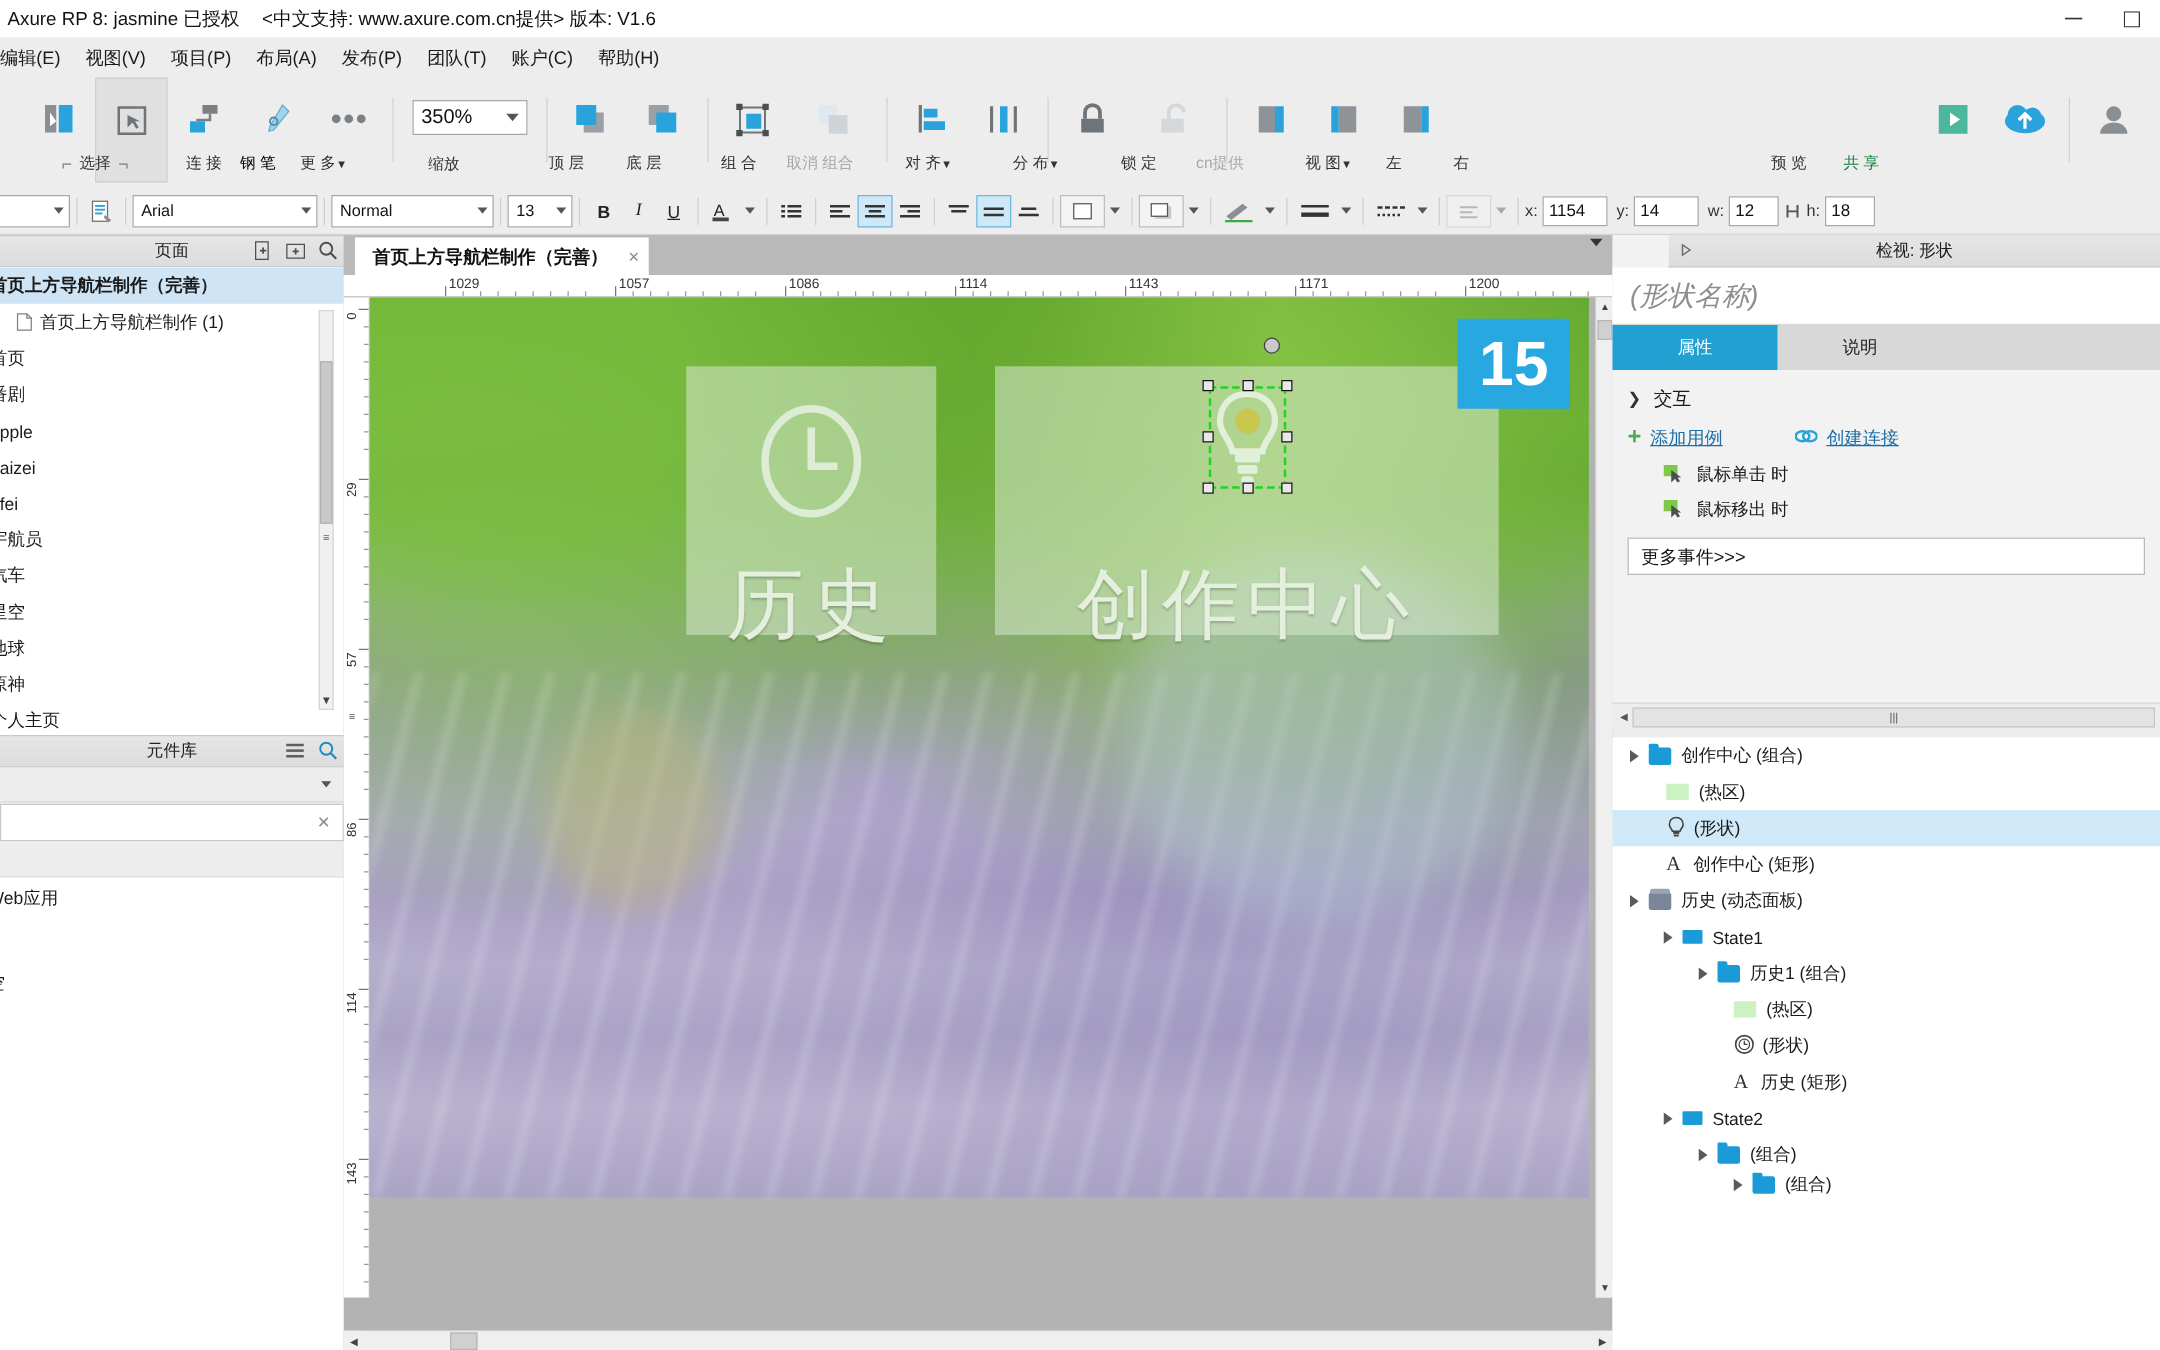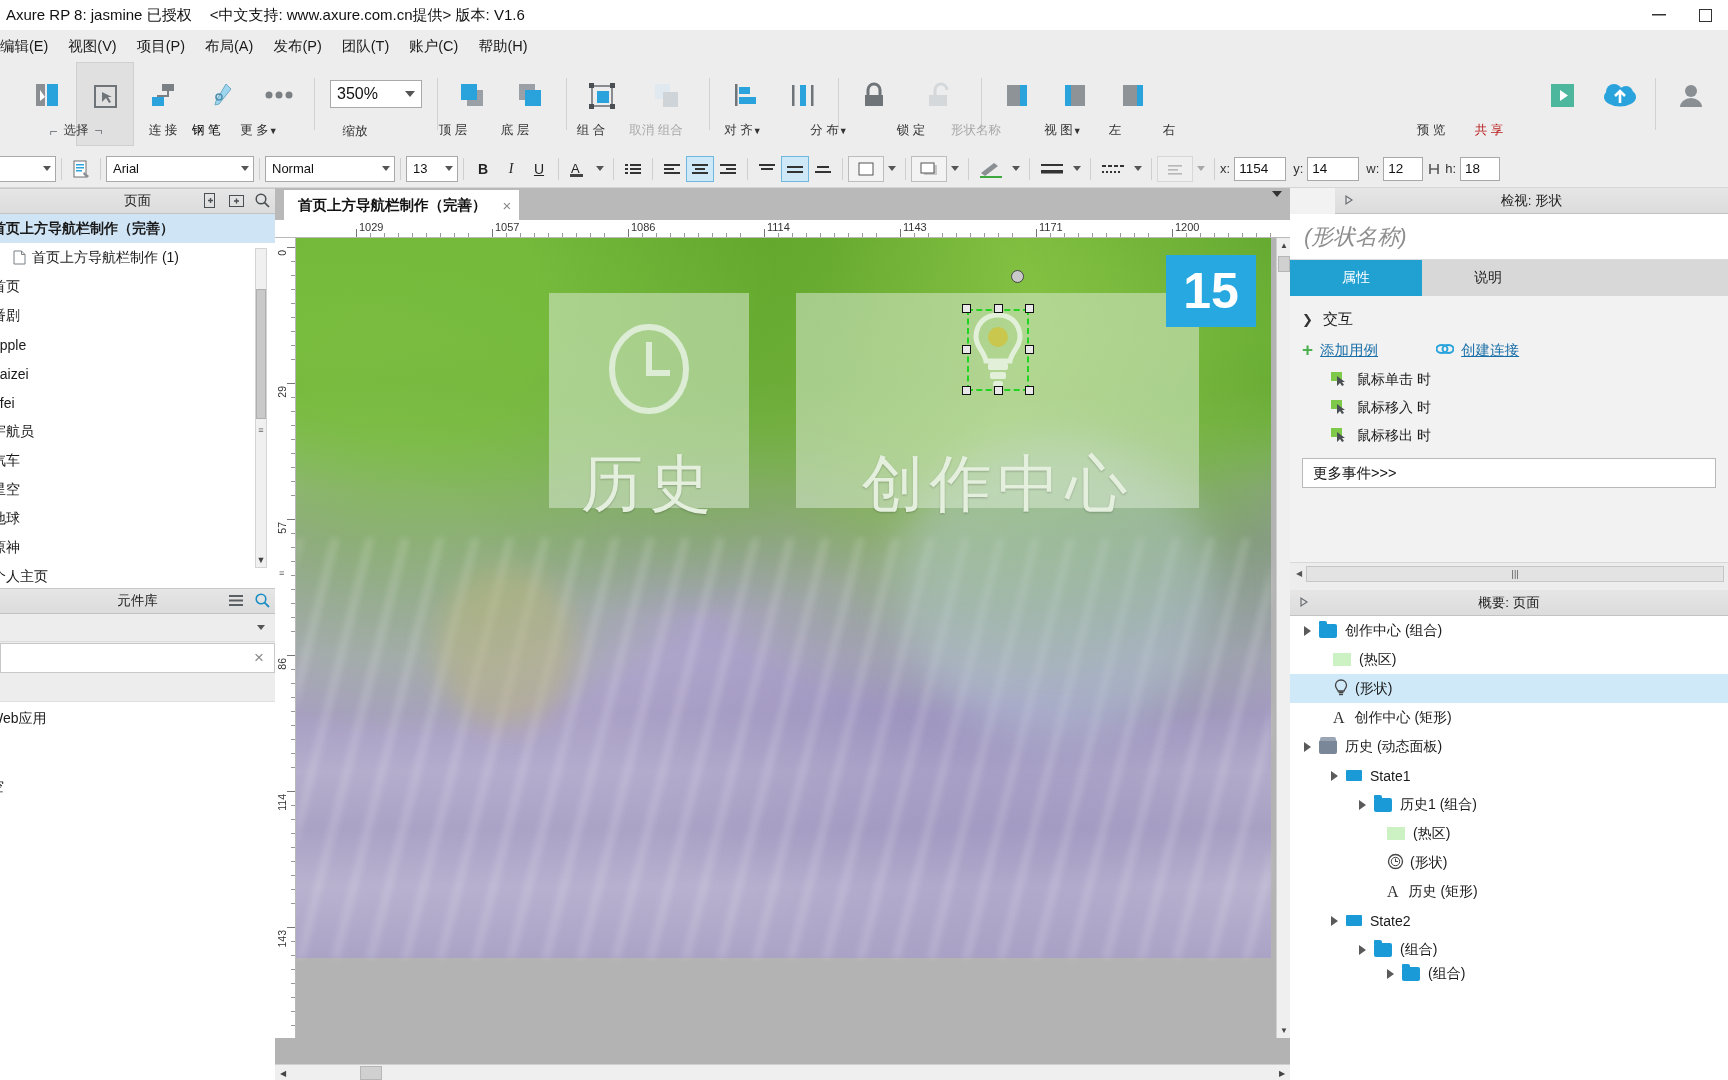--- a/index.html
+++ b/index.html
@@ -426,28 +426,28 @@
     <div style="position:absolute;left:484px;top:2px;width:62px;text-align:center;font-size:12.5px;color:#333;">底 层</div>
     <div style="position:absolute;left:562px;top:2px;width:58px;text-align:center;font-size:12.5px;color:#333;">组 合</div>
     <div style="position:absolute;left:618px;top:2px;width:76px;text-align:center;font-size:12.5px;color:#a8a8a8;">取消 组合</div>
     <div style="position:absolute;left:712px;top:2px;width:62px;text-align:center;font-size:12.5px;color:#333;">
       <span>对 齐</span><span style="font-size:9px">▼</span>
     </div>
     <div style="position:absolute;left:798px;top:2px;width:62px;text-align:center;font-size:12.5px;color:#333;">
       <span>分 布</span><span style="font-size:9px">▼</span>
     </div>
     <div style="position:absolute;left:882px;top:2px;width:58px;text-align:center;font-size:12.5px;color:#333;">锁 定</div>
-    <div style="position:absolute;left:938px;top:2px;width:76px;text-align:center;font-size:12.5px;color:#a8a8a8;">形状名称</div>
+    <div style="position:absolute;left:938px;top:2px;width:76px;text-align:center;font-size:12.5px;color:#a8a8a8;">cn提供</div>
     <div style="position:absolute;left:1032px;top:2px;width:62px;text-align:center;font-size:12.5px;color:#333;">
       <span>视 图</span><span style="font-size:9px">▼</span>
     </div>
     <div style="position:absolute;left:1092px;top:2px;width:46px;text-align:center;font-size:12.5px;color:#333;">左</div>
     <div style="position:absolute;left:1146px;top:2px;width:46px;text-align:center;font-size:12.5px;color:#333;">右</div>
     <div style="position:absolute;left:1400px;top:2px;width:62px;text-align:center;font-size:12.5px;color:#333;">预 览</div>
-    <div style="position:absolute;left:1458px;top:2px;width:62px;text-align:center;font-size:12.5px;color:#b91c1c;">共 享</div>
+    <div style="position:absolute;left:1458px;top:2px;width:62px;text-align:center;font-size:12.5px;color:#15803d;">共 享</div>
   </div>
 
   <div class="fmtbar">
     <div class="fmt-sel" style="width:62px;margin-left:-6px;">
       <span></span>
         <span class="caret sm"></span>
     </div>
     <div class="fmt-div"></div>
     <div class="fmt-btn">
       <svg width="20" height="20">
@@ -1009,48 +1009,31 @@
         </span>
         <span>鼠标单击 时</span>
       </div>
       <div class="evt-row">
         <span>
           <svg width="18" height="16">
               <rect x="1" y="1" width="11" height="9" fill="#7ec94a"></rect>
               <path d="M7 5 L7 15 L10 12 L12 15 L14 14 L12 11 L15 11 Z" fill="#4a4f53"></path>
             </svg>
         </span>
-        <span>鼠标移入 时</span>
-      </div>
-      <div class="evt-row">
-        <span>
-          <svg width="18" height="16">
-              <rect x="1" y="1" width="11" height="9" fill="#7ec94a"></rect>
-              <path d="M7 5 L7 15 L10 12 L12 15 L14 14 L12 11 L15 11 Z" fill="#4a4f53"></path>
-            </svg>
-        </span>
         <span>鼠标移出 时</span>
       </div>
       <div class="more-btn">更多事件&gt;&gt;&gt;</div>
     </div>
     <div class="insp-foot">
       <span style="margin-left:6px;font-size:8px;color:#555;">◀</span>
       <div style="flex:1;margin:0 4px;height:16px;background:#e3e3e3;border:1px solid #c6c6c6;display:flex;align-items:center;justify-content:center;font-size:9px;color:#555;">|||</div>
     </div>
   </div>
 
   <div class="outline-panel">
-    <div class="out-hd">
-      <span style="position:absolute;left:8px;top:5px;">
-        <svg width="14" height="14">
-            <path d="M3 3 L3 11 L9 7 Z" fill="none" stroke="#6a6f73" stroke-width="1.2"></path>
-          </svg>
-      </span>
-      <span>概要: 页面</span>
-    </div>
     <div>
 
       <div class="out-row" style="padding-left:14px;">
         <span class="tri" style="margin-right:8px;"></span>
         <span class="folder" style="margin-right:8px;"></span>
         <span>创作中心 (组合)</span>
       </div>
 
       <div class="out-row" style="padding-left:43px;">
         <span class="hotzone" style="margin-right:8px;"></span>

